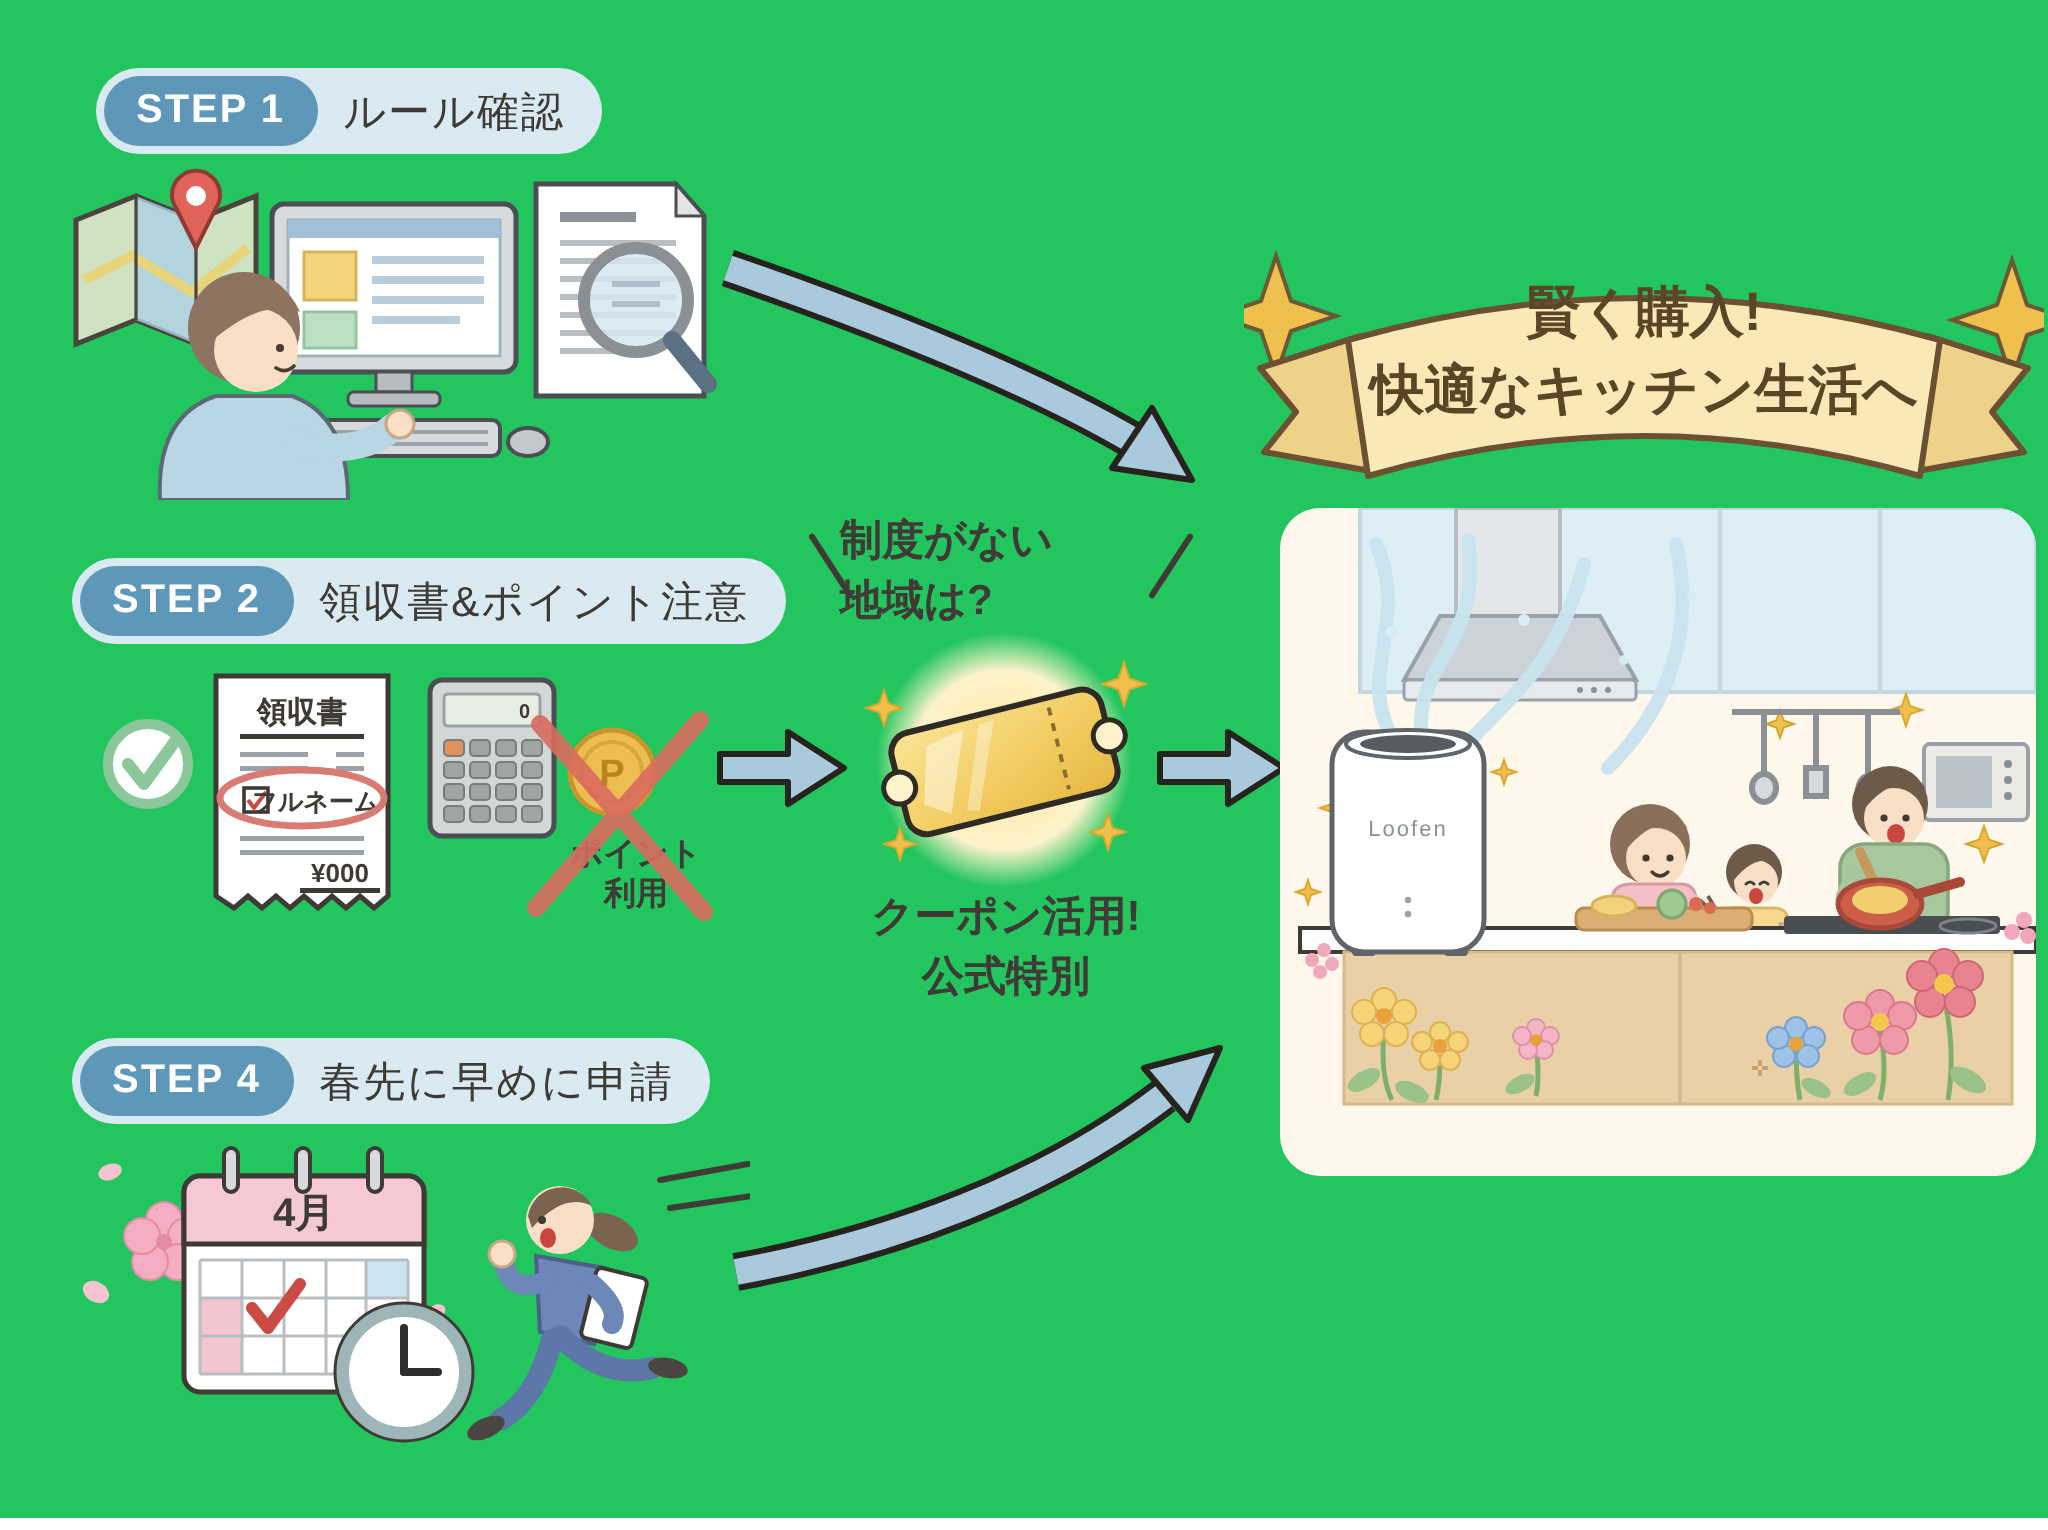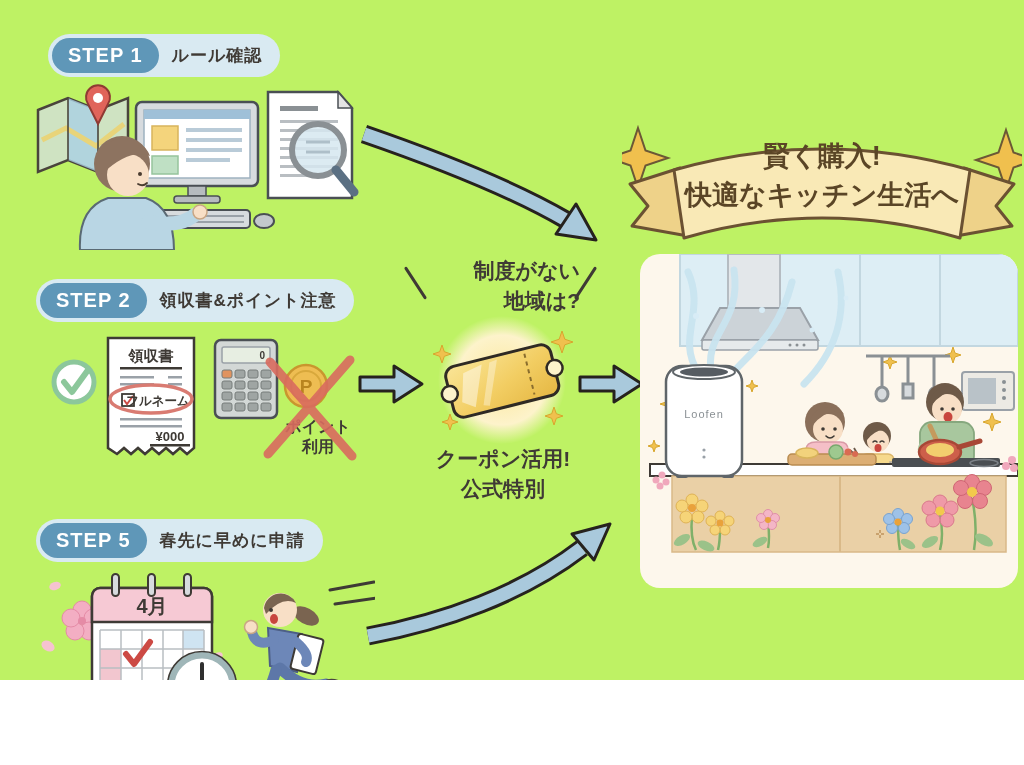--- a/index.html
+++ b/index.html
@@ -1,24 +1,24 @@
 <!DOCTYPE html>
 <html><head>
 <meta charset="utf-8">
 <style>
   html,body{margin:0;padding:0;background:#ffffff;}
-  .canvas{position:relative;width:1024px;height:680px;background:#bef264;overflow:hidden;
+  .canvas{position:relative;width:1024px;height:759px;background:#22c55e;overflow:hidden;
           font-family:"Liberation Sans",sans-serif;}
   .abs{position:absolute;}
   .step-title{display:inline-flex;align-items:center;background:#d9eaf2;border-radius:26px;
               padding:4px 18px 4px 4px;gap:13px;}
   .step-badge{background:#5f97b8;color:#ffffff;border-radius:22px;padding:6px 16px;
               font-size:20px;font-weight:bold;letter-spacing:1px;}
-  .step-label{font-size:17px;font-weight:bold;color:#3f3a35;letter-spacing:1px;}
-  .q-block{width:160px;text-align:right;}
+  .step-label{font-size:21px;font-weight:normal;color:#3f3a35;letter-spacing:1px;}
+  .q-block{width:160px;text-align:left;}
   .q-line{font-size:21px;font-weight:bold;color:#3f3a35;line-height:30px;}
   .slash{position:absolute;width:3px;height:38px;background:#3f3a35;border-radius:2px;}
   .caption{width:200px;text-align:center;font-size:21px;font-weight:bold;color:#3f3a35;line-height:30px;}
   .banner-wrap{width:400px;height:140px;}
   .banner-text{position:absolute;left:20px;right:20px;top:13px;text-align:center;
                color:#5a4526;font-weight:bold;}
   .banner-line1{font-size:27px;line-height:38px;}
   .banner-line2{font-size:27px;line-height:40px;text-align:center;}
   svg text{font-family:"Liberation Sans",sans-serif;}
 </style>
@@ -212,21 +212,21 @@
   <div class="abs caption" style="left:403px;top:444px;">
     <div>クーポン活用!</div>
     <div>公式特別</div>
   </div>
 
   <svg class="abs" style="left:578px;top:363px;" width="68" height="42" viewBox="0 0 68 42">
     <polygon points="2,14 36,14 36,3 64,21 36,39 36,28 2,28" fill="#a9c9dc" stroke="#26221e" stroke-width="3" stroke-linejoin="round"></polygon>
   </svg>
 
   <div class="abs step-title" style="left:36px;top:519px;">
-    <span class="step-badge">STEP 5</span>
+    <span class="step-badge">STEP 4</span>
     <span class="step-label">春先に早めに申請</span>
   </div>
 
   <svg class="abs" style="left:30px;top:558px;" width="345" height="190" viewBox="0 0 345 190">
 
     <g fill="#f6c3d0">
       <ellipse cx="25" cy="28" rx="6" ry="4" transform="rotate(-20 25 28)"></ellipse>
       <ellipse cx="18" cy="88" rx="7" ry="5" transform="rotate(30 18 88)"></ellipse>
       <ellipse cx="152" cy="44" rx="6" ry="4" transform="rotate(15 152 44)"></ellipse>
       <ellipse cx="188" cy="98" rx="5" ry="3.5" transform="rotate(-25 188 98)"></ellipse>

